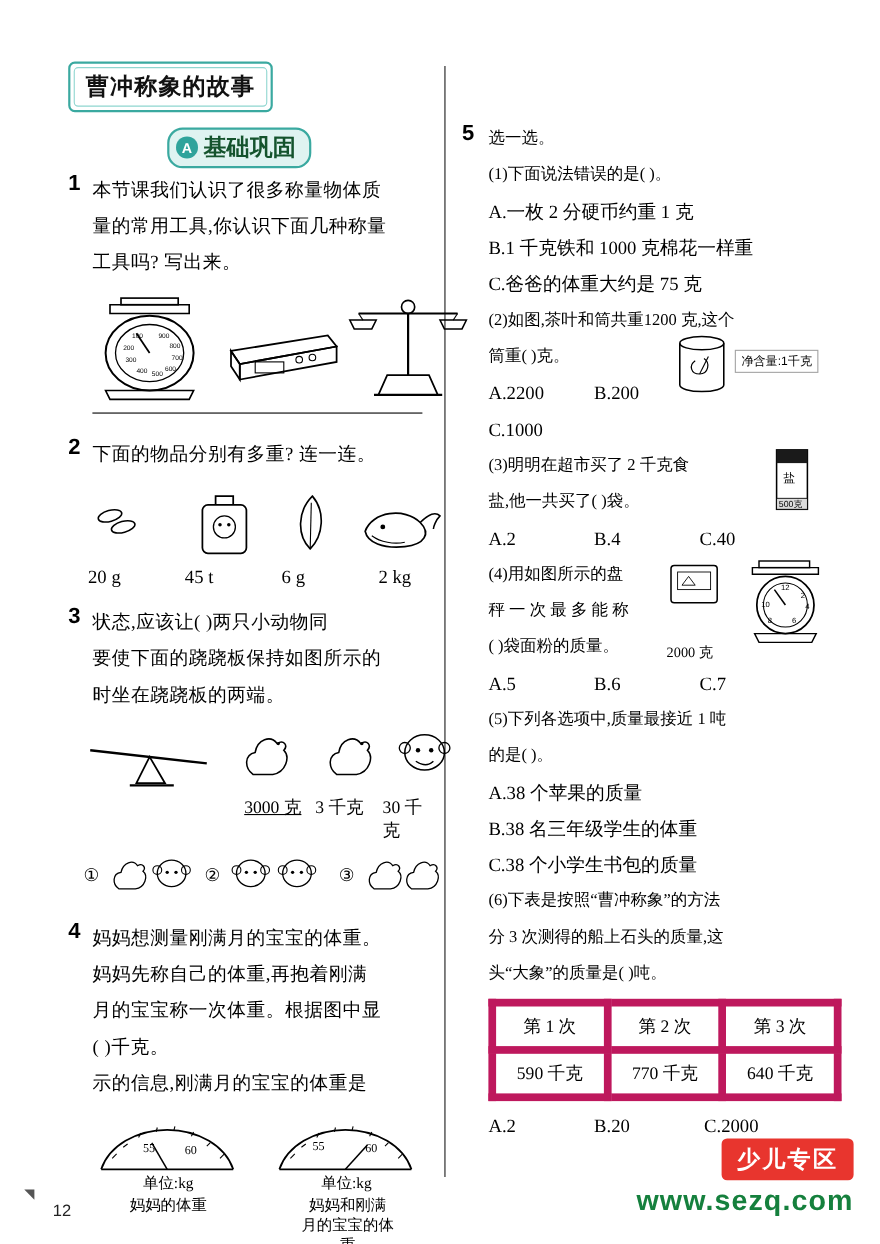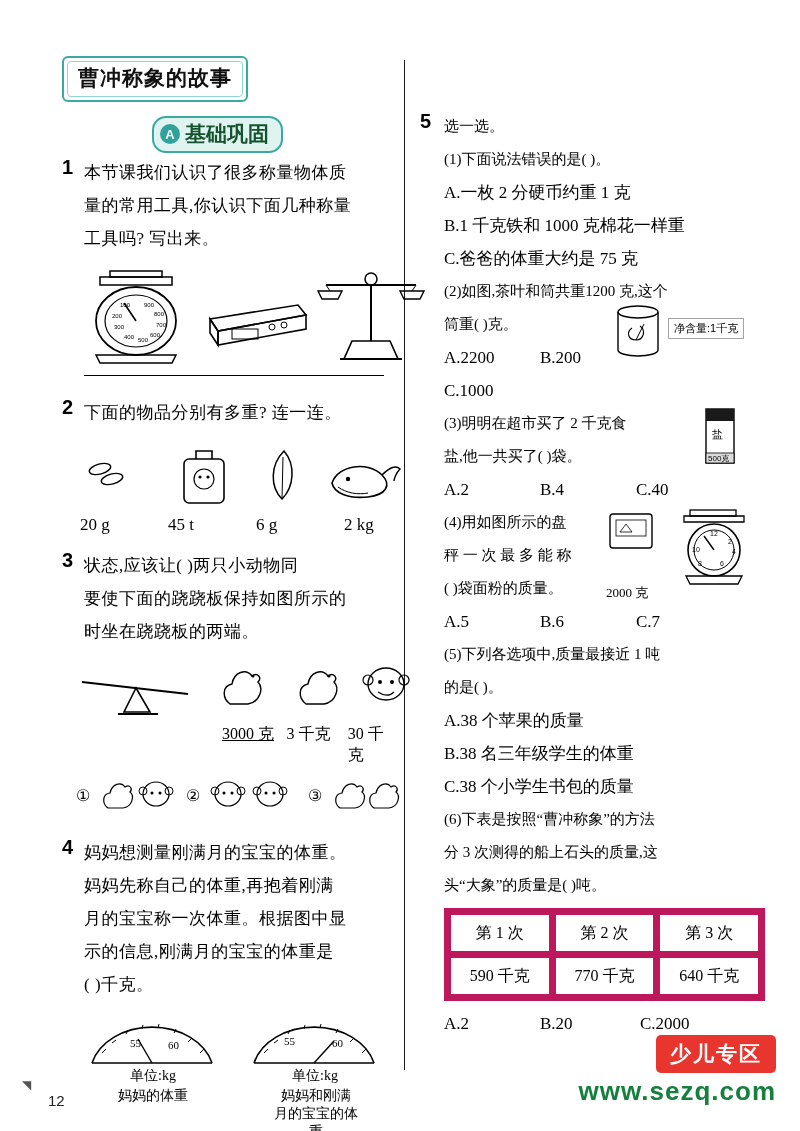--- a/index.html
+++ b/index.html
@@ -281,22 +281,22 @@
           <path d="M12 34 C6 30 6 20 14 19 C16 10 25 7 29 13 C34 10 37 15 34 18 C39 22 36 33 27 34 Z" fill="none" stroke="#000" stroke-width="1.2"></path>
         </svg>
       </div>
     </div>
 
     <div class="q" style="margin-top:14px;">
       <div class="qnum">4</div>
       <div class="qtext">妈妈想测量刚满月的宝宝的体重。</div>
       <div class="qtext">妈妈先称自己的体重,再抱着刚满</div>
       <div class="qtext">月的宝宝称一次体重。根据图中显</div>
+      <div class="qtext">(    )千克。</div>
       <div class="qtext">示的信息,刚满月的宝宝的体重是</div>
-      <div class="qtext">(    )千克。</div>
 
       <div class="figrow" style="height:120px;margin-top:8px;">
 
         <svg width="132" height="60" style="position:absolute;left:24px;top:0;">
           <path d="M6 54 A62 48 0 0 1 126 54" fill="none" stroke="#000" stroke-width="1.6"></path>
           <line x1="6" y1="54" x2="126" y2="54" stroke="#000" stroke-width="1.6"></line>
           <g stroke="#000" stroke-width="1">
             <line x1="16" y1="44" x2="20" y2="40"></line>
               <line x1="26" y1="34" x2="30" y2="31"></line>
             <line x1="40" y1="25" x2="42" y2="21"></line>

